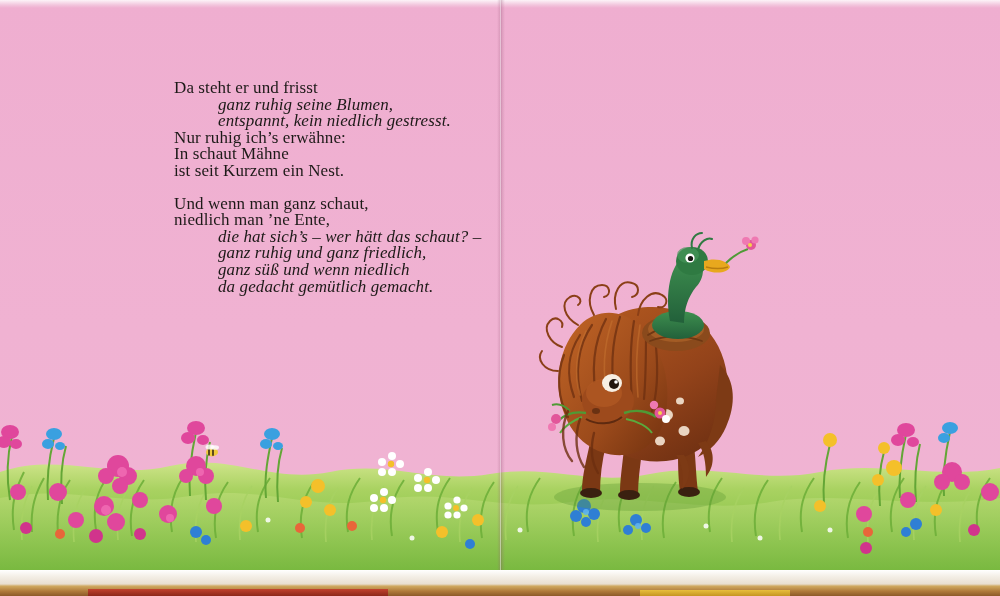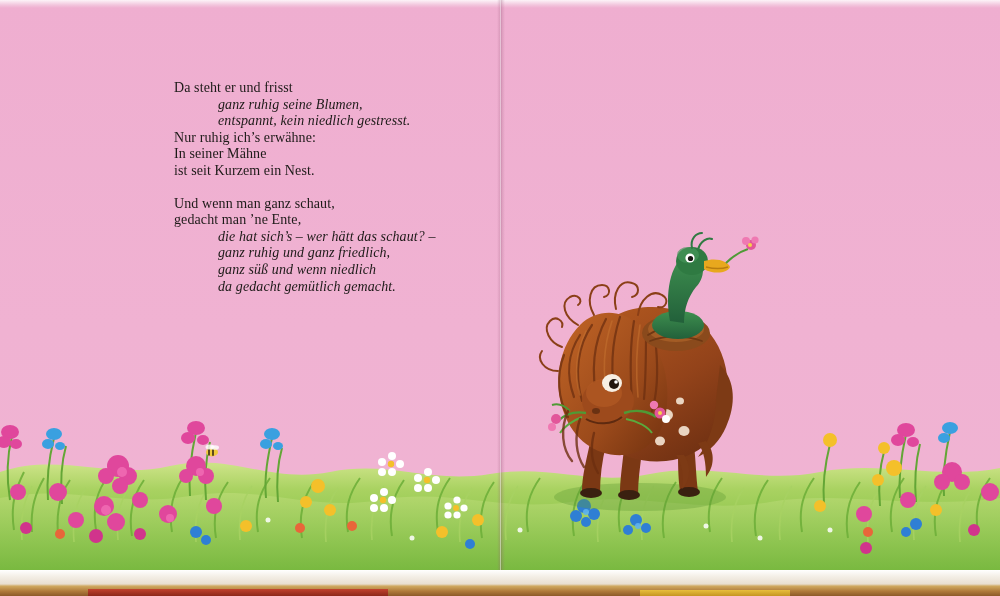--- a/index.html
+++ b/index.html
@@ -100,21 +100,21 @@
   .meadow svg { display: block; width: 100%; height: 100%; }
 
   
   .poem {
     position: absolute;
     left: 174px;
     top: 80px;
     width: 300px;
     z-index: 30;
     color: #1d1a18;
-    font-size: 14px;
+    font-size: 17px;
     line-height: 16.6px;
     letter-spacing: .1px;
   }
   .poem .stanza { margin: 0 0 16px 0; }
   .poem .line { white-space: nowrap; }
   .poem .line.italic { font-style: italic; margin-left: 44px; }
 
   
   .illustration {
     position: absolute;
@@ -538,26 +538,26 @@
       </g>
     </svg>
   </div>
 
   <div class="poem">
     <p class="stanza">
       <span class="line">Da steht er und frisst</span><br>
       <span class="line italic">ganz ruhig seine Blumen,</span><br>
       <span class="line italic">entspannt, kein niedlich gestresst.</span><br>
       <span class="line">Nur ruhig ich’s erwähne:</span><br>
-      <span class="line">In seiner Mähne</span><br>
+      <span class="line">In schaut Mähne</span><br>
       <span class="line">ist seit Kurzem ein Nest.</span>
     </p>
     <p class="stanza">
       <span class="line">Und wenn man ganz schaut,</span><br>
-      <span class="line">gedacht man ’ne Ente,</span><br>
+      <span class="line">niedlich man ’ne Ente,</span><br>
       <span class="line italic">die hat sich’s – wer hätt das schaut? –</span><br>
       <span class="line italic">ganz ruhig und ganz friedlich,</span><br>
       <span class="line italic">ganz süß und wenn niedlich</span><br>
       <span class="line italic">da gedacht gemütlich gemacht.</span>
     </p>
   </div>
 
   <div class="gutter"></div>
   <div class="gutter-line"></div>
 

